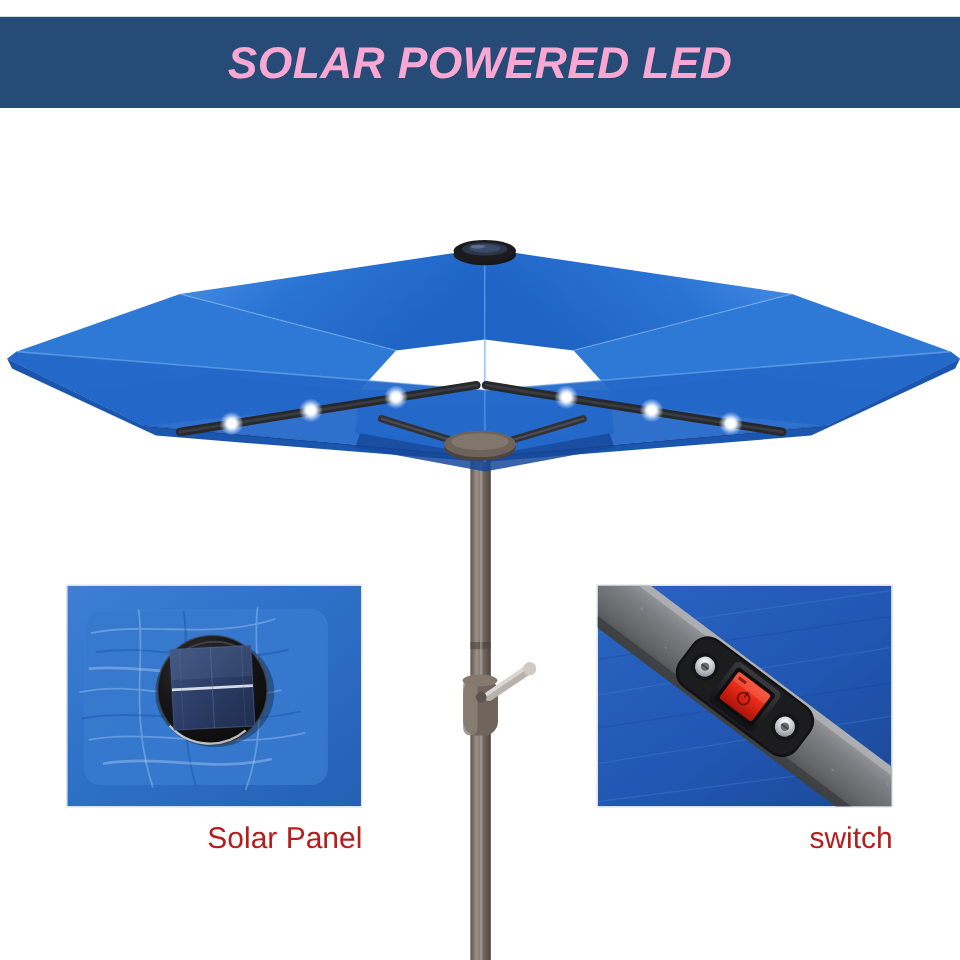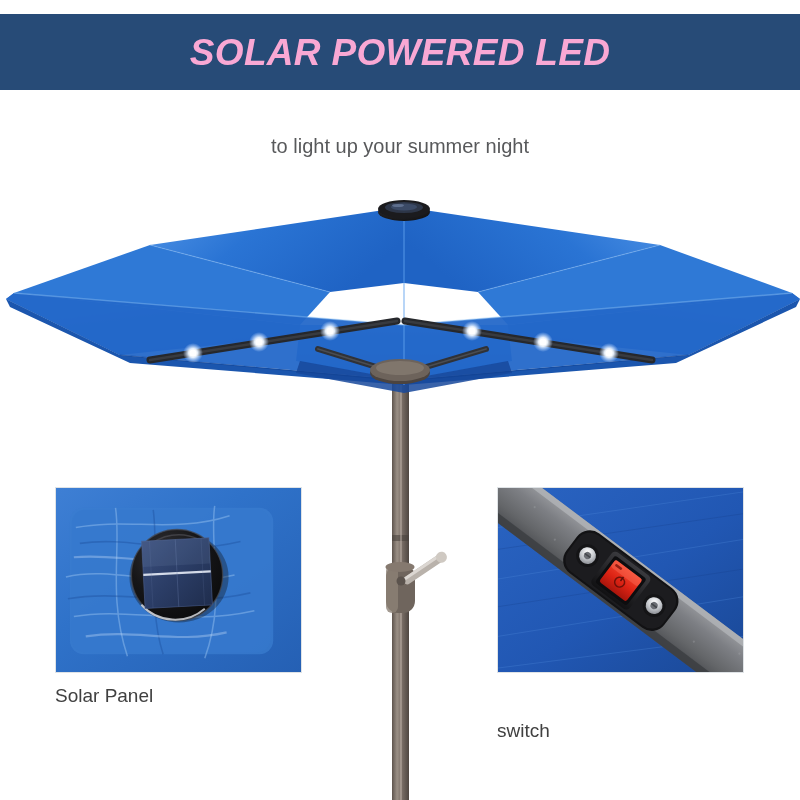--- a/index.html
+++ b/index.html
@@ -74,39 +74,38 @@
     overflow: hidden;
     border: 1px solid #dfe3e6;
     box-sizing: border-box;
   }
   .inset-left  { left: 55px;  top: 487px; width: 247px; height: 186px; }
   .inset-right { left: 497px; top: 487px; width: 247px; height: 186px; }
   .inset svg { display: block; width: 100%; height: 100%; }
 
   .caption {
     position: absolute;
-    text-align: left;
-    color: #404040;
-    font-size: 19px;
+    text-align: right;
+    color: #b91c1c;
+    font-size: 25px;
     font-family: "Liberation Sans", sans-serif;
   }
   .caption-left  { left: 55px;  top: 685px; width: 247px; }
-  .caption-right { left: 497px; top: 685px; width: 247px; margin-top: 35px; }
+  .caption-right { left: 497px; top: 685px; width: 247px; }
 </style>
 </head>
 <body>
 
 <div id="page">
 
   <div class="header-banner">
     <div class="header-title">SOLAR POWERED LED</div>
   </div>
 
   <div class="subtitle">
-    <span class="line">to light up your summer night</span>
   </div>
 
   <div class="umbrella">
     <svg width="800" height="605" viewBox="0 0 800 605" xmlns="http://www.w3.org/2000/svg">
       <defs>
         <linearGradient id="canopyTopL" x1="0" y1="0" x2="1" y2="0.4">
           <stop offset="0%" stop-color="#4f93e6"></stop>
           <stop offset="45%" stop-color="#2a74d4"></stop>
           <stop offset="100%" stop-color="#1f63c4"></stop>
         </linearGradient>

